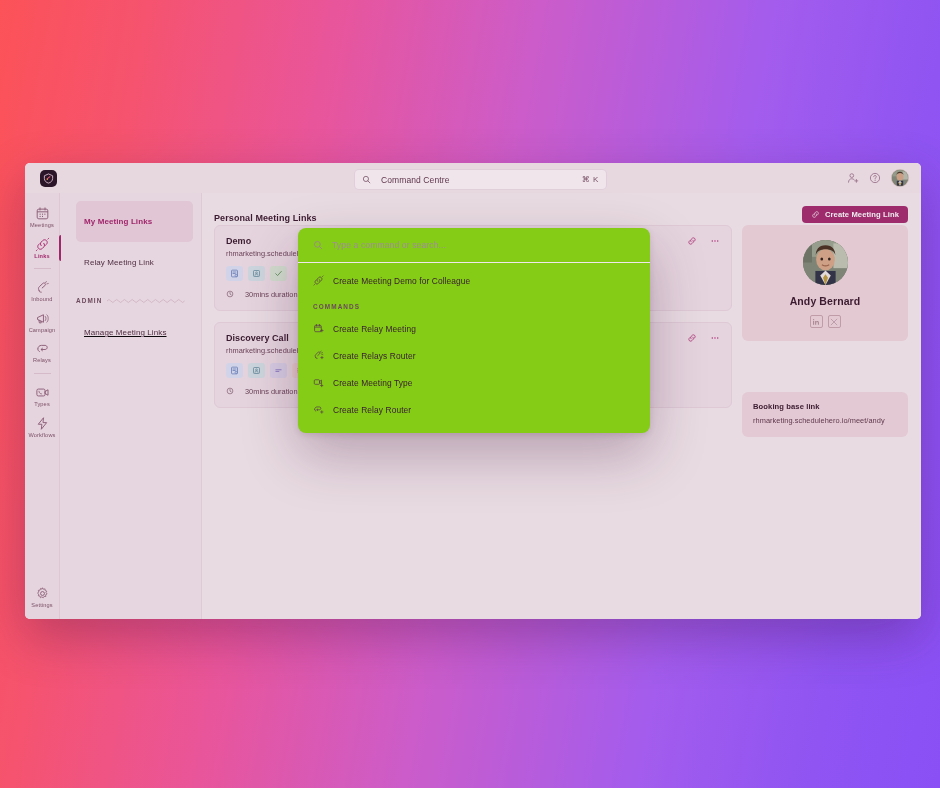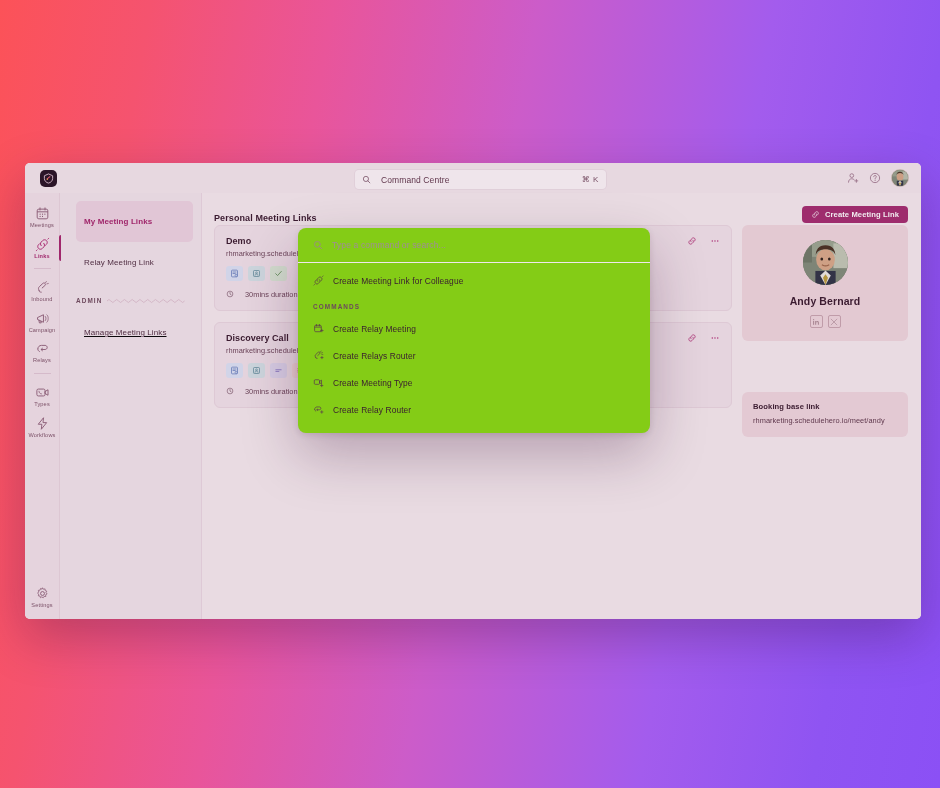--- a/index.html
+++ b/index.html
@@ -795,21 +795,21 @@
   <div class="pal-list">
 
 
     <div class="pal-item">
       <svg class="pi-ico" viewBox="0 0 24 24">
         <path d="M10 14 C8.3 12.3 8.3 9.7 10 8 L12.3 5.7 C14 4 16.6 4 18.3 5.7 C20 7.4 20 10 18.3 11.7 L16.8 13.2" fill="none" stroke="#5b3a4c" stroke-width="1.6" stroke-linecap="round"></path>
         <path d="M14 10 C15.7 11.7 15.7 14.3 14 16 L11.7 18.3 C10 20 7.4 20 5.7 18.3 C4 16.6 4 14 5.7 12.3 L7.2 10.8" fill="none" stroke="#5b3a4c" stroke-width="1.6" stroke-linecap="round"></path>
         <line x1="20.4" y1="3.6" x2="22.1" y2="2" stroke="#5b3a4c" stroke-width="1.3" stroke-linecap="round"></line>
         <line x1="3.6" y1="20.4" x2="2" y2="22.1" stroke="#5b3a4c" stroke-width="1.3" stroke-linecap="round"></line>
       </svg>
-      <span>Create Meeting Link for Colleague</span>
+      <span>Create Meeting Demo for Colleague</span>
     </div>
 
     <div class="pal-section">COMMANDS</div>
 
     <div class="pal-item">
       <svg class="pi-ico" viewBox="0 0 24 24">
         <rect x="3.5" y="5" width="14.5" height="14" rx="2.4" fill="none" stroke="#5b3a4c" stroke-width="1.6"></rect>
         <line x1="3.5" y1="9" x2="18" y2="9" stroke="#5b3a4c" stroke-width="1.6"></line>
         <line x1="7.6" y1="3.2" x2="7.6" y2="6.4" stroke="#5b3a4c" stroke-width="1.6" stroke-linecap="round"></line>
         <line x1="14" y1="3.2" x2="14" y2="6.4" stroke="#5b3a4c" stroke-width="1.6" stroke-linecap="round"></line>

